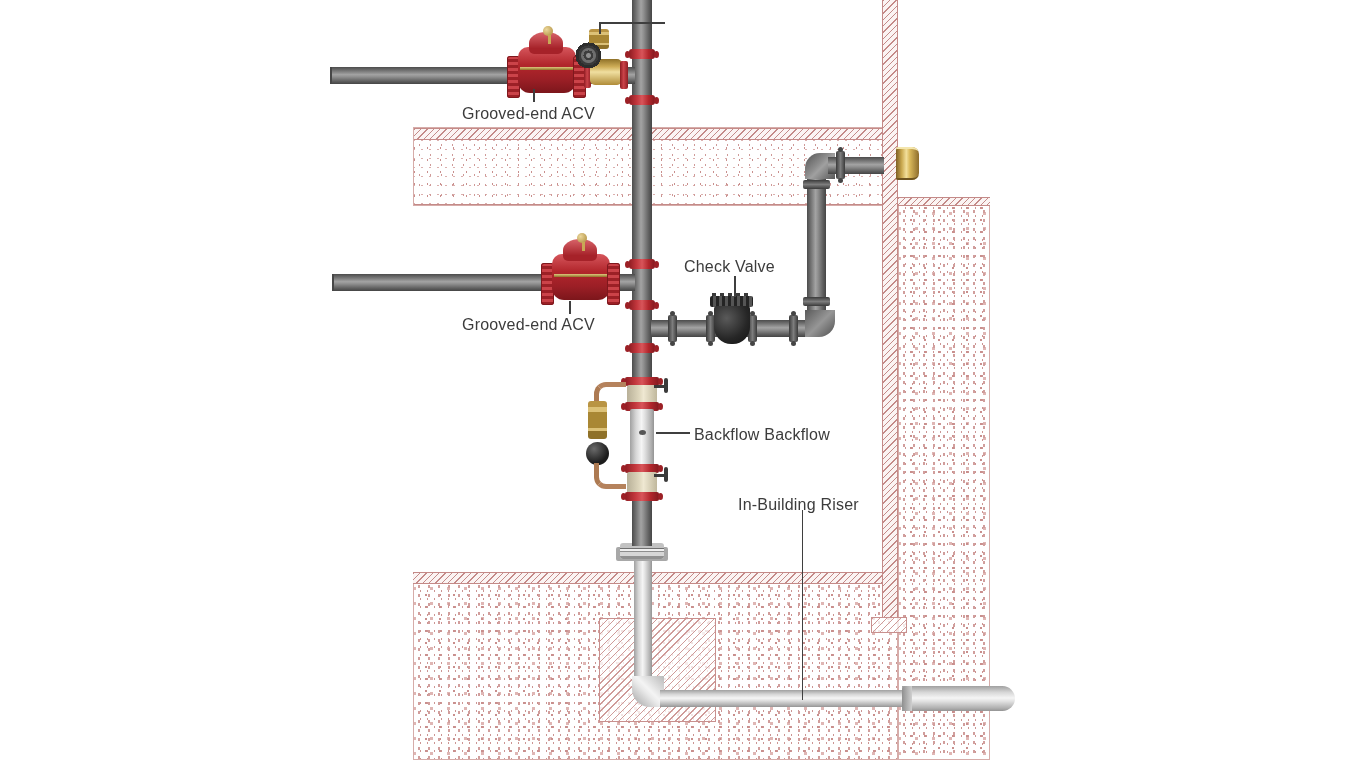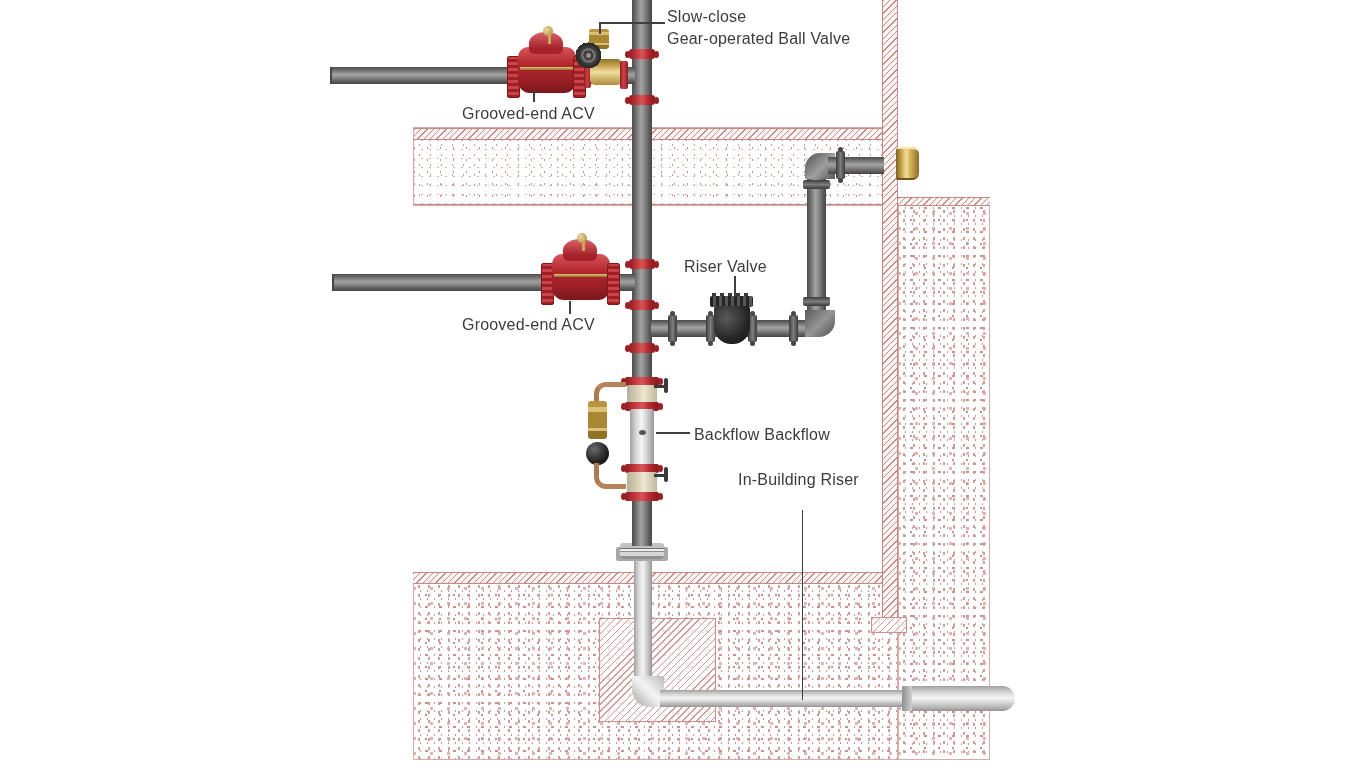--- a/index.html
+++ b/index.html
@@ -194,23 +194,19 @@
   </div>
 
   <div class="leader z5" style="left:599px;top:22px;width:66px;height:1.5px;"></div>
   <div class="leader z5" style="left:599px;top:22px;width:1.5px;height:12px;"></div>
   <div class="leader z5" style="left:533px;top:89px;width:1.5px;height:13px;"></div>
   <div class="leader z5" style="left:569px;top:301px;width:1.5px;height:13px;"></div>
   <div class="leader z5" style="left:734px;top:276px;width:1.5px;height:21px;"></div>
   <div class="leader z5" style="left:656px;top:432px;width:34px;height:1.5px;"></div>
   <div class="leader z5" style="left:802px;top:510px;width:1.2px;height:190px;"></div>
 
-  <div class="lbl z6" style="left:667px;top:6px;">
-    <span style="display:block;">Slow-close</span>
-    <span style="display:block;">Gear-operated Ball Valve</span>
-  </div>
   <div class="lbl z6" style="left:462px;top:103px;">Grooved-end ACV</div>
   <div class="lbl z6" style="left:462px;top:314px;">Grooved-end ACV</div>
-  <div class="lbl z6" style="left:684px;top:256px;">Riser Valve</div>
+  <div class="lbl z6" style="left:684px;top:256px;">Check Valve</div>
   <div class="lbl z6" style="left:694px;top:424px;">Backflow Backflow</div>
-  <div class="lbl z6" style="left:738px;top:469px;">In-Building Riser</div>
+  <div class="lbl z6" style="left:738px;top:494px;">In-Building Riser</div>
 
 </div>
 
 </body></html>

